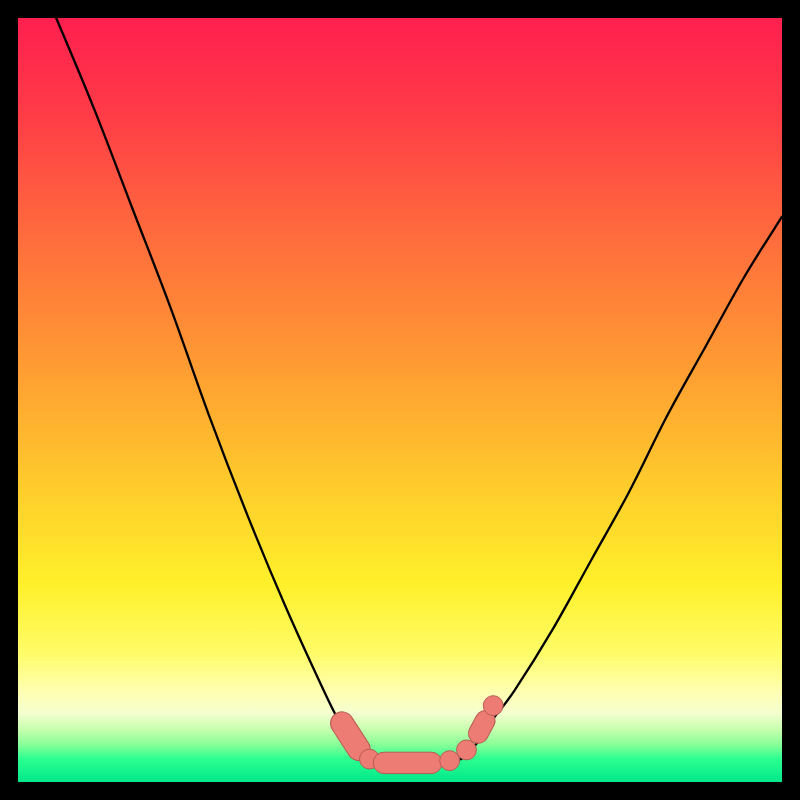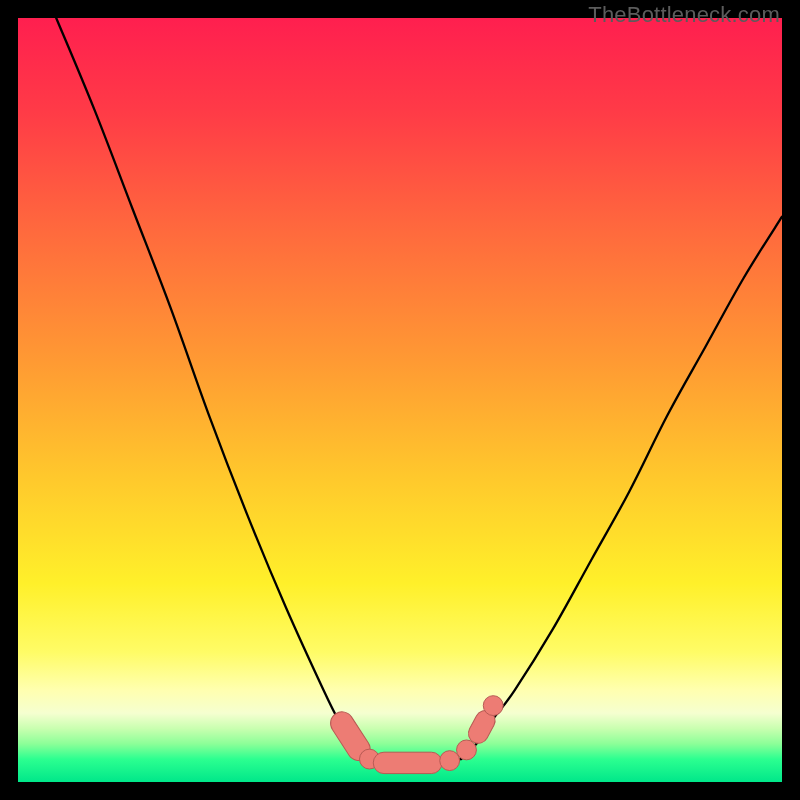--- a/index.html
+++ b/index.html
@@ -55,14 +55,13 @@
       <path d="M 443.12 741.08 C 445.87 738.33, 452.90 732.68, 458.40 725.80 C 463.90 718.92, 466.80 712.51, 473.68 702.88 C 480.56 693.25, 485.60 688.82, 496.60 672.32 C 507.60 655.82, 521.05 634.58, 534.80 611.20 C 548.55 587.82, 559.25 567.19, 573.00 542.44 C 586.75 517.69, 597.45 499.81, 611.20 473.68 C 624.95 447.55, 635.65 423.41, 649.40 397.28 C 663.15 371.15, 673.85 353.27, 687.60 328.52 C 701.35 303.77, 712.05 283.14, 725.80 259.76 C 739.55 236.38, 757.12 209.64, 764.00 198.64" fill="none" stroke="#000000" stroke-width="2.3" stroke-linecap="round"></path>
       <path d="M 351.44 741.08 C 354.19 741.77, 361.22 744.21, 366.72 744.90 C 372.22 745.59, 376.50 744.90, 382.00 744.90 C 387.50 744.90, 391.78 744.90, 397.28 744.90 C 402.78 744.90, 407.06 744.90, 412.56 744.90 C 418.06 744.90, 422.34 745.59, 427.84 744.90 C 433.34 744.21, 440.37 741.77, 443.12 741.08" fill="none" stroke="#000000" stroke-width="2" stroke-linecap="round"></path>
       <rect x="320.88" y="691.42" width="22.92" height="53.48" rx="11.46" fill="#ed7c74" stroke="#b85a54" stroke-width="1" transform="rotate(-33 332.34 718.16)"></rect>
       <circle cx="351.44" cy="741.08" r="9.93" fill="#ed7c74" stroke="#b85a54" stroke-width="1"></circle>
       <rect x="355.26" y="734.20" width="68.76" height="21.39" rx="10.70" fill="#ed7c74" stroke="#b85a54" stroke-width="1" transform="rotate(0 389.64 744.90)"></rect>
       <circle cx="431.66" cy="742.61" r="9.93" fill="#ed7c74" stroke="#b85a54" stroke-width="1"></circle>
       <circle cx="448.47" cy="731.91" r="9.93" fill="#ed7c74" stroke="#b85a54" stroke-width="1"></circle>
       <rect x="453.82" y="691.80" width="19.86" height="34.38" rx="9.93" fill="#ed7c74" stroke="#b85a54" stroke-width="1" transform="rotate(28 463.75 708.99)"></rect>
       <circle cx="475.21" cy="687.60" r="9.93" fill="#ed7c74" stroke="#b85a54" stroke-width="1"></circle>
     </svg>
-  <div class="watermark">TheBottleneck.com</div>
 </div>
 
 </body></html>

